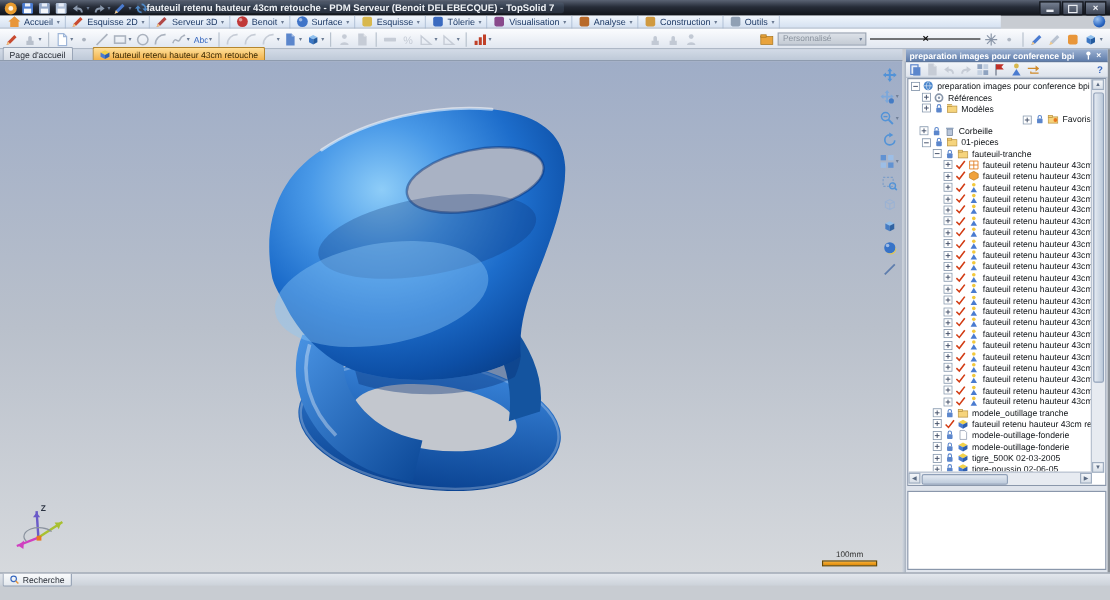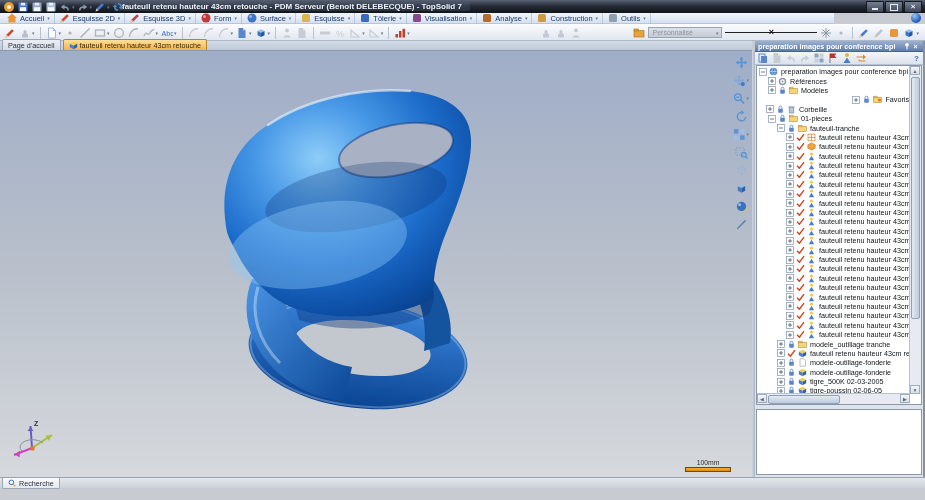--- a/index.html
+++ b/index.html
@@ -45,21 +45,21 @@
   .linex{width:92px;height:11px;position:relative;display:flex;align-items:center;justify-content:center}
   .linex:before{content:"";position:absolute;left:0;right:0;top:5px;height:1px;background:#222}
   .linex .x{position:relative;background:transparent;font-size:9px;font-weight:bold;color:#111;line-height:9px}
 
   
   .tabrow{position:absolute;top:41px;left:0;width:752px;height:10px;
     background:linear-gradient(#d3dbe7,#bec9d8);border-bottom:1px solid #8e9bae;
     display:flex;align-items:flex-end;padding-left:2px;box-sizing:border-box}
   .dtab{height:10px;display:flex;align-items:center;gap:2px;padding:0 5px;font-size:7.2px;
     color:#2a2f38;background:linear-gradient(#eaeef3,#d5dbe4);border:1px solid #9aa6b8;
-    border-bottom:none;border-radius:2px 2px 0 0;margin-right:2px;white-space:nowrap}
+    border-bottom:none;border-radius:2px 2px 0 0;margin-right:16px;white-space:nowrap}
   .dtab.active{background:linear-gradient(#ffe09a,#f2b24c);border-color:#b5862e;color:#3a2800}
 
   
   .viewport{position:absolute;top:51px;left:0;width:752px;height:426px;overflow:hidden;
     background:linear-gradient(180deg,#9fadc7 0%,#b9c0cb 52%,#d6d9dd 100%)}
   .view-tools{position:absolute;right:3px;top:4px;display:flex;flex-direction:column;gap:4px;align-items:center}
   .vtool{width:16px;height:14px;display:flex;align-items:center;justify-content:center;opacity:.9}
   .scalebar{position:absolute;right:21px;bottom:5px;width:46px;text-align:center}
   .scalebar .lbl{font-size:6.8px;color:#333;display:block;margin-bottom:1px}
   .scalebar .bar{height:5px;background:linear-gradient(#f8b036,#e08a08);border:1px solid #6a4a00;box-sizing:border-box}
@@ -197,31 +197,31 @@
         <span>Esquisse 2D</span>
         <span class="dd">▾</span>
       </div>
       <div class="rtab">
         <span class="ic">
           <svg xmlns="http://www.w3.org/2000/svg" viewBox="0 0 12 12" width="12" height="12">
             <path d="M1.5 10.5 L2.6 7.6 L8 2.2 L9.8 4 L4.4 9.4 Z" fill="#b04848"></path>
             <path d="M1.5 10.5 L2.6 7.6 L4.4 9.4 Z" fill="#f2c987"></path>
           </svg>
         </span>
-        <span>Esquisse 3D</span>
+        <span>Serveur 3D</span>
         <span class="dd">▾</span>
       </div>
       <div class="rtab">
         <span class="ic">
           <svg xmlns="http://www.w3.org/2000/svg" viewBox="0 0 12 12" width="12" height="12">
             <circle cx="6" cy="6" r="4.5" fill="#c03838"></circle>
             <circle cx="4.5" cy="4.5" r="1.5" fill="rgba(255,255,255,.5)"></circle>
           </svg>
         </span>
-        <span>Form</span>
+        <span>Benoit</span>
         <span class="dd">▾</span>
       </div>
       <div class="rtab">
         <span class="ic">
           <svg xmlns="http://www.w3.org/2000/svg" viewBox="0 0 12 12" width="12" height="12">
             <circle cx="6" cy="6" r="4.5" fill="#3f74c8"></circle>
             <circle cx="4.5" cy="4.5" r="1.5" fill="rgba(255,255,255,.5)"></circle>
           </svg>
         </span>
         <span>Surface</span>

